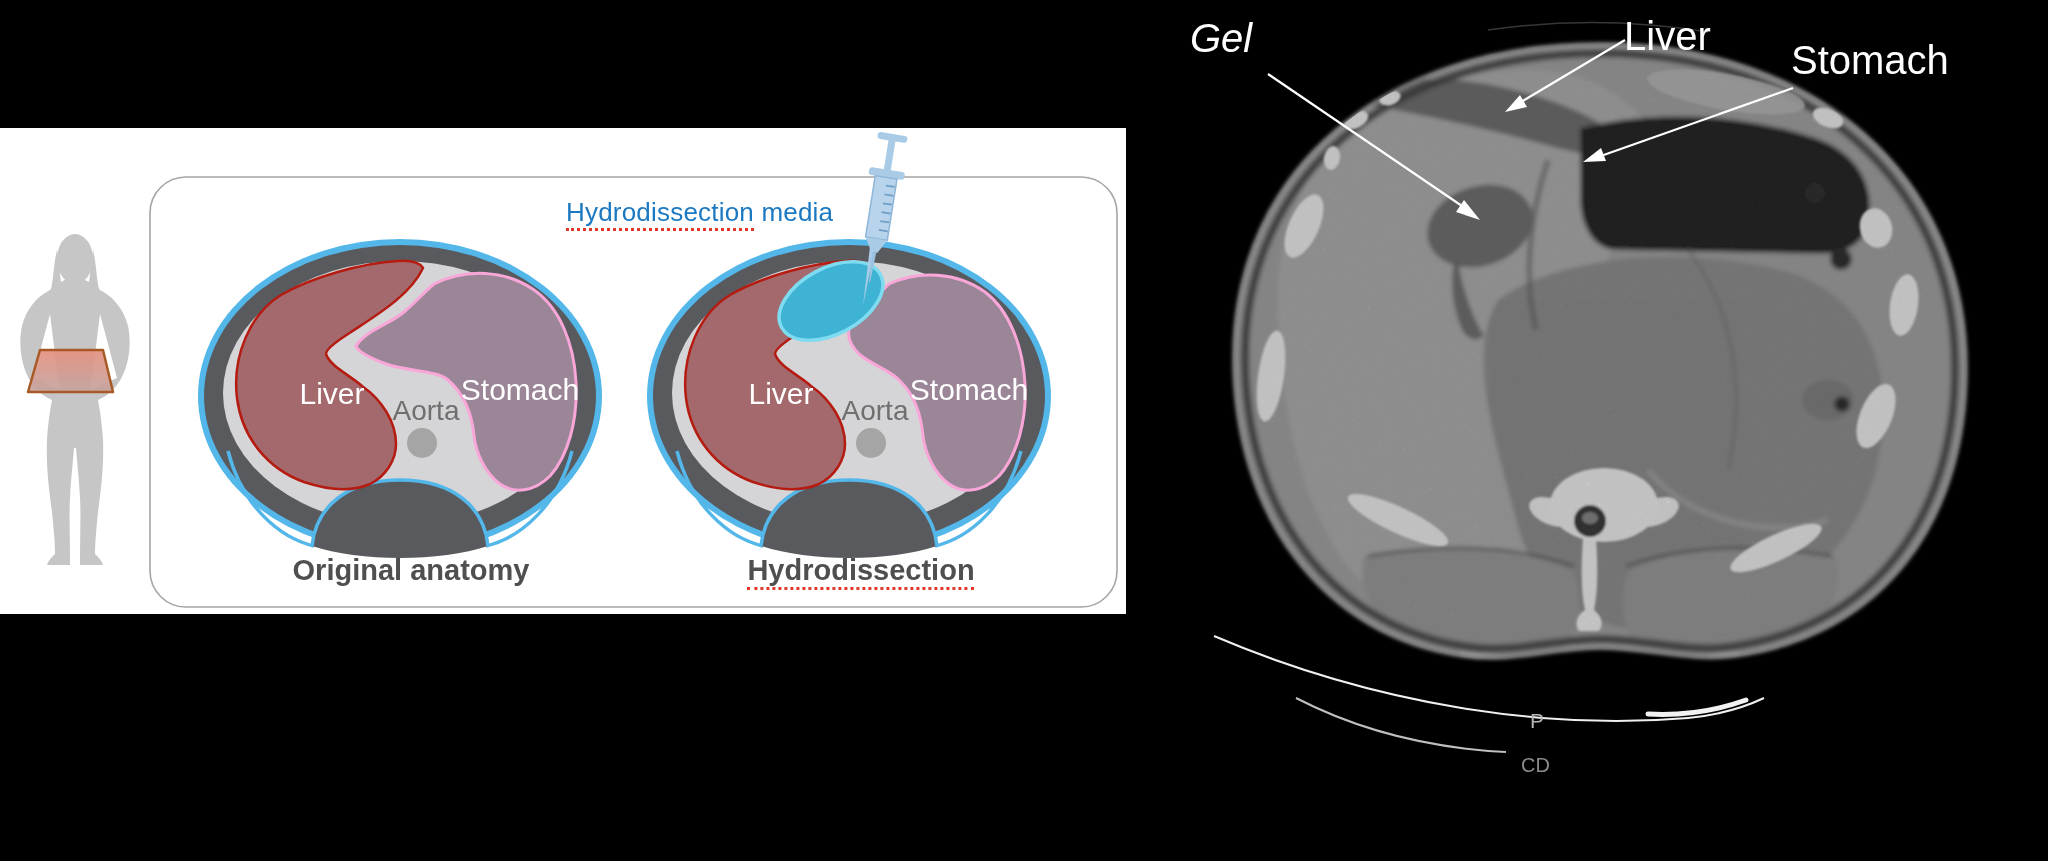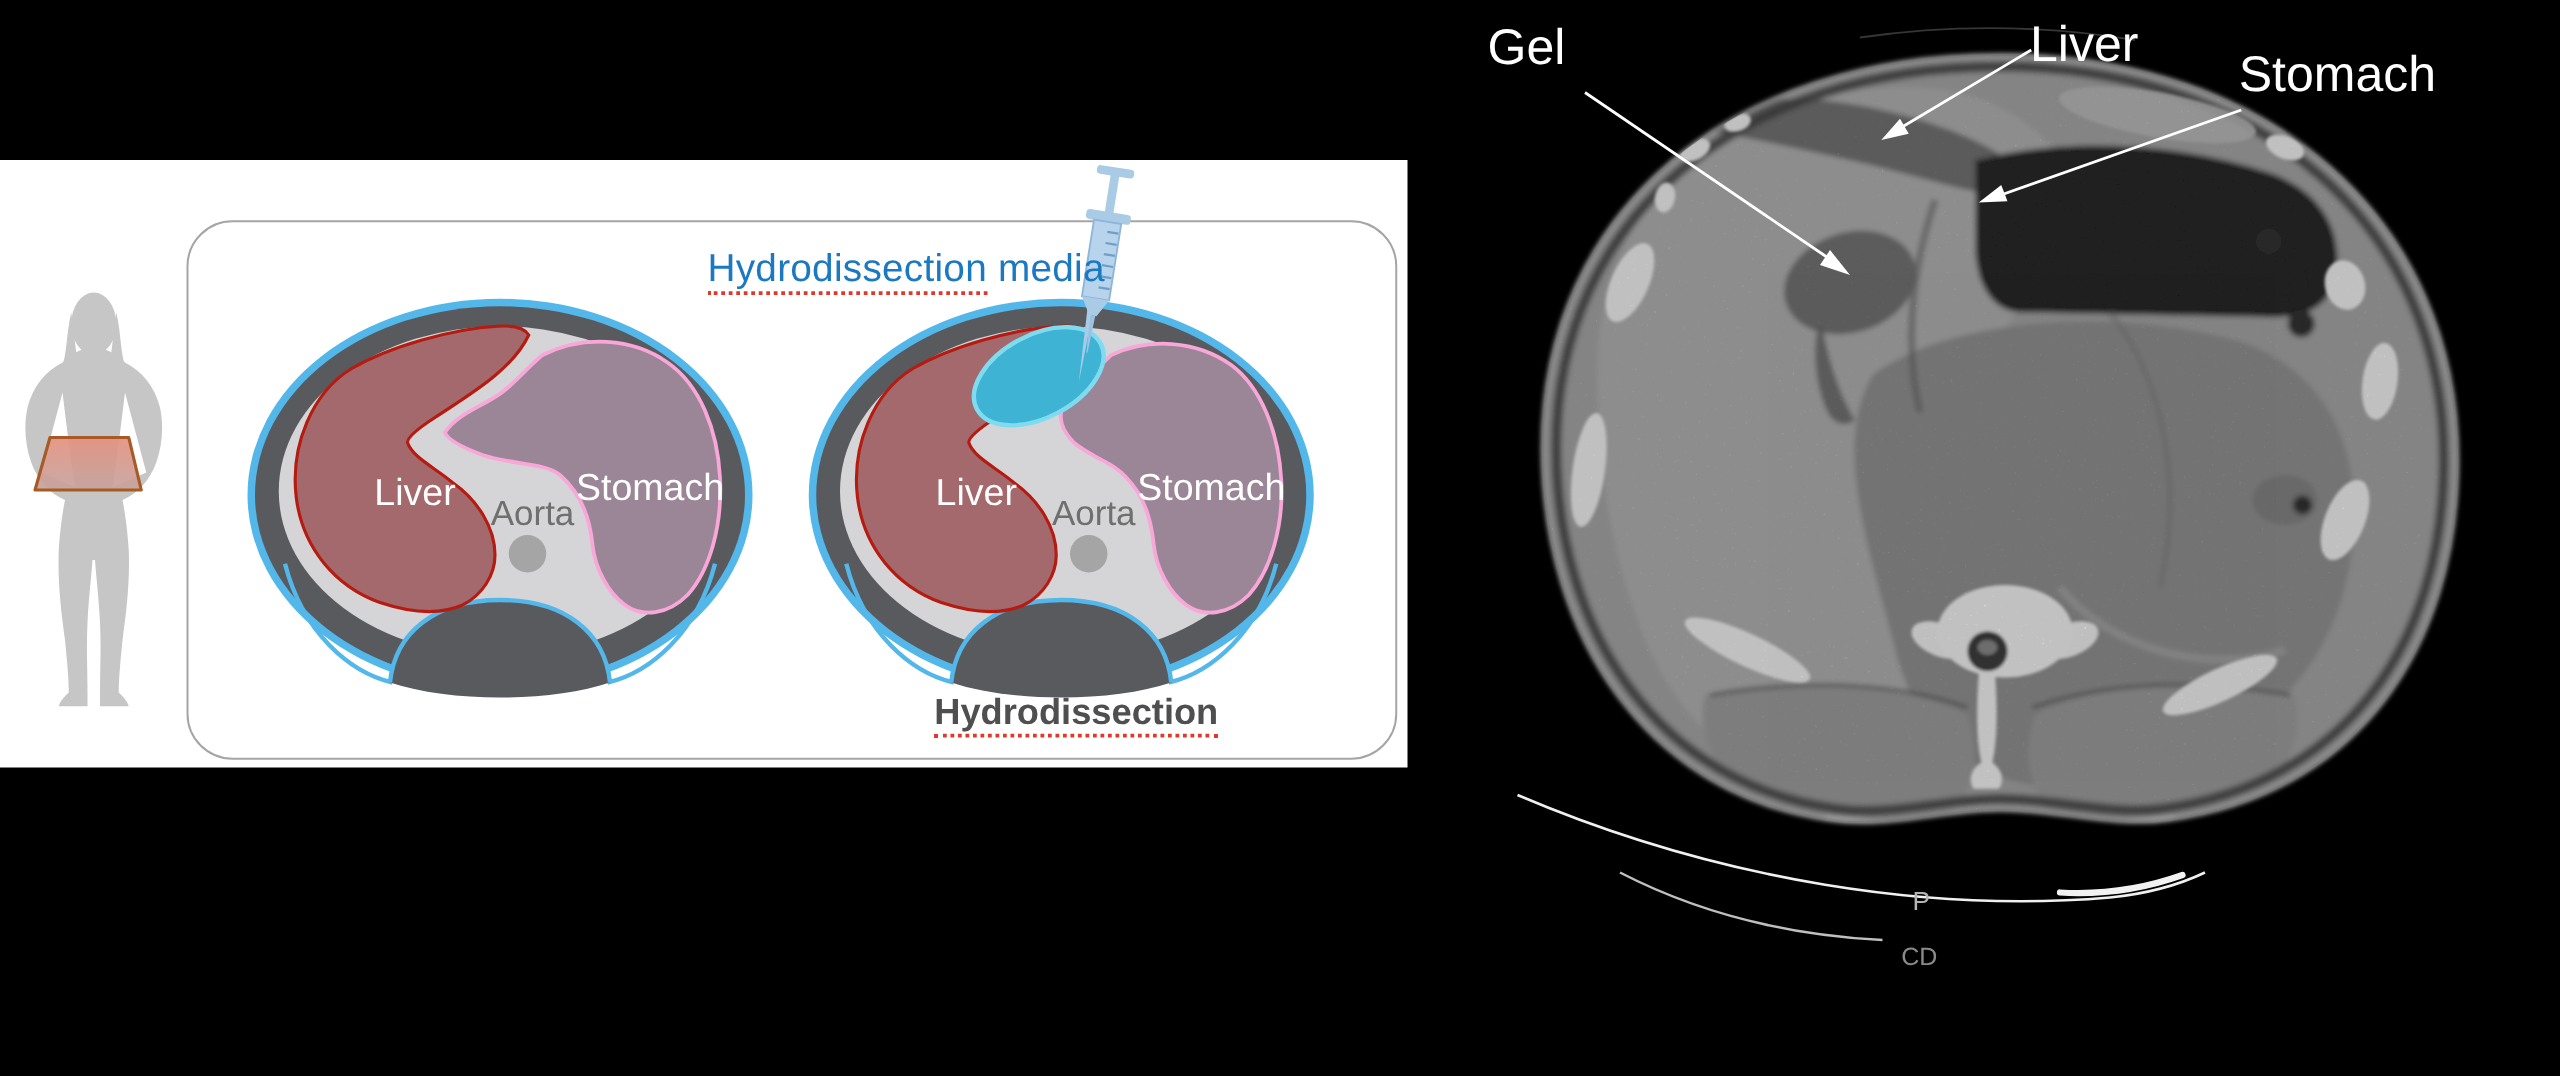--- a/index.html
+++ b/index.html
@@ -3,27 +3,27 @@
 <meta charset="utf-8">
 <style>
   html,body{margin:0;padding:0;background:#000;}
   .stage{position:relative;width:2048px;height:861px;background:#000;overflow:hidden;
          font-family:"Liberation Sans", sans-serif;}
   .white-panel{position:absolute;left:0;top:128px;width:1126px;height:486px;background:#ffffff;}
   .white-panel svg{position:absolute;left:0;top:0;}
   .ct-panel{position:absolute;left:1128px;top:0;width:920px;height:861px;background:#000;}
   .ct-panel svg{position:absolute;left:0;top:0;}
   .overlay{position:absolute;white-space:nowrap;}
-  .hydro-label{left:566px;top:197px;font-size:31px;color:#1b79c2;letter-spacing:0.2px;}
+  .hydro-label{left:566px;top:197px;font-size:26px;color:#1b79c2;letter-spacing:0.2px;}
   .u-red{border-bottom:3px dotted #e0392b;padding-bottom:1px;}
   .caption{top:554px;font-size:29px;font-weight:bold;color:#4f4f4f;transform:translateX(-50%);}
   .cap-orig{left:411px;}
   .cap-hydro{left:861px;}
   .ct-label{color:#ffffff;font-size:40px;font-weight:400;}
-  .lbl-gel{left:1190px;top:16px;}
+  .lbl-gel{left:1190px;top:16px;font-style:italic;}
   .lbl-liver{left:1624px;top:14px;}
   .lbl-stomach{left:1791px;top:38px;}
 </style>
 </head>
 <body>
 
 <div class="stage">
 
   <div class="white-panel">
     <svg width="1126" height="486" viewBox="0 0 1126 486">
@@ -197,20 +197,21 @@
         <polygon points="455,162 473,148 478,161"></polygon>
       </g>
     </svg>
   </div>
 
   <div class="overlay hydro-label">
     <span class="u-red">Hydrodissection</span>
     <span>media</span>
   </div>
 
+  <div class="overlay caption cap-orig">Original anatomy</div>
   <div class="overlay caption cap-hydro">
     <span class="u-red">Hydrodissection</span>
   </div>
 
   <div class="overlay ct-label lbl-gel">Gel</div>
   <div class="overlay ct-label lbl-liver">Liver</div>
   <div class="overlay ct-label lbl-stomach">Stomach</div>
 
 </div>
 

